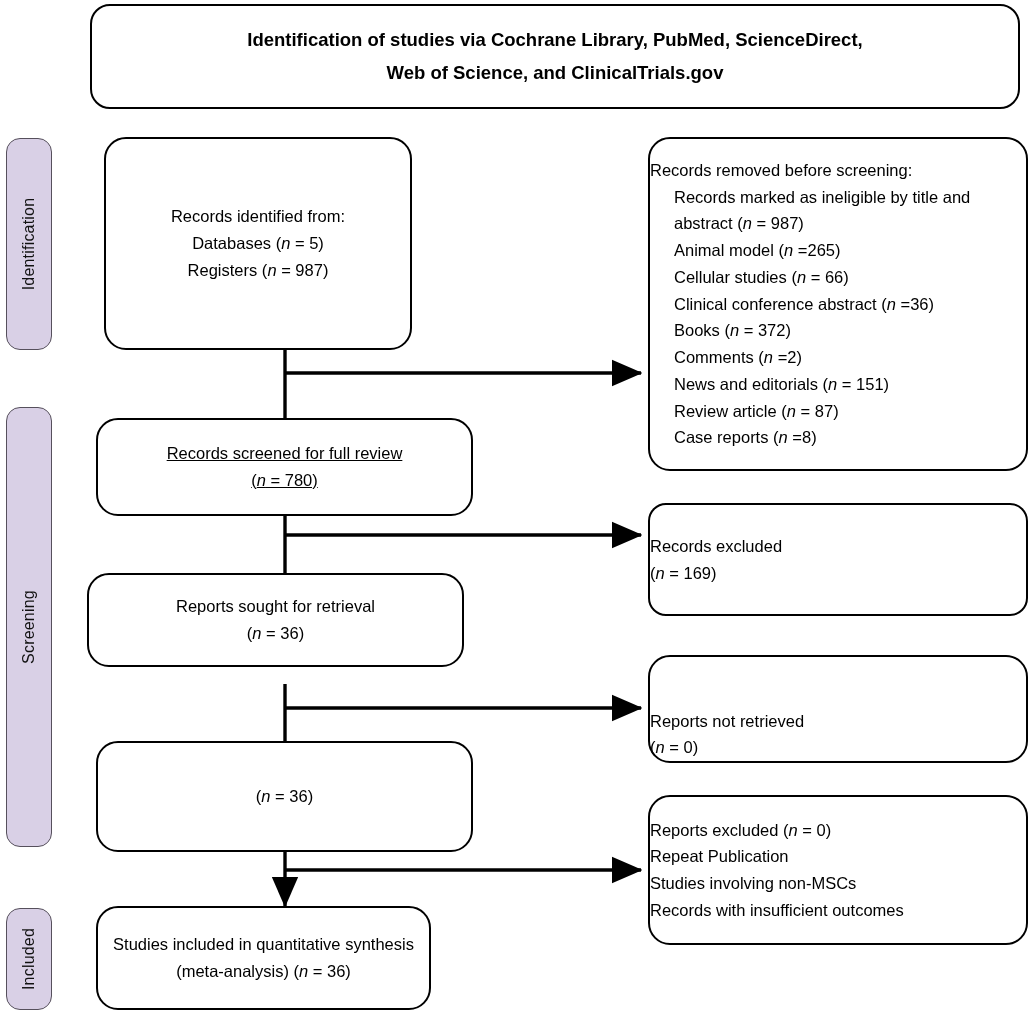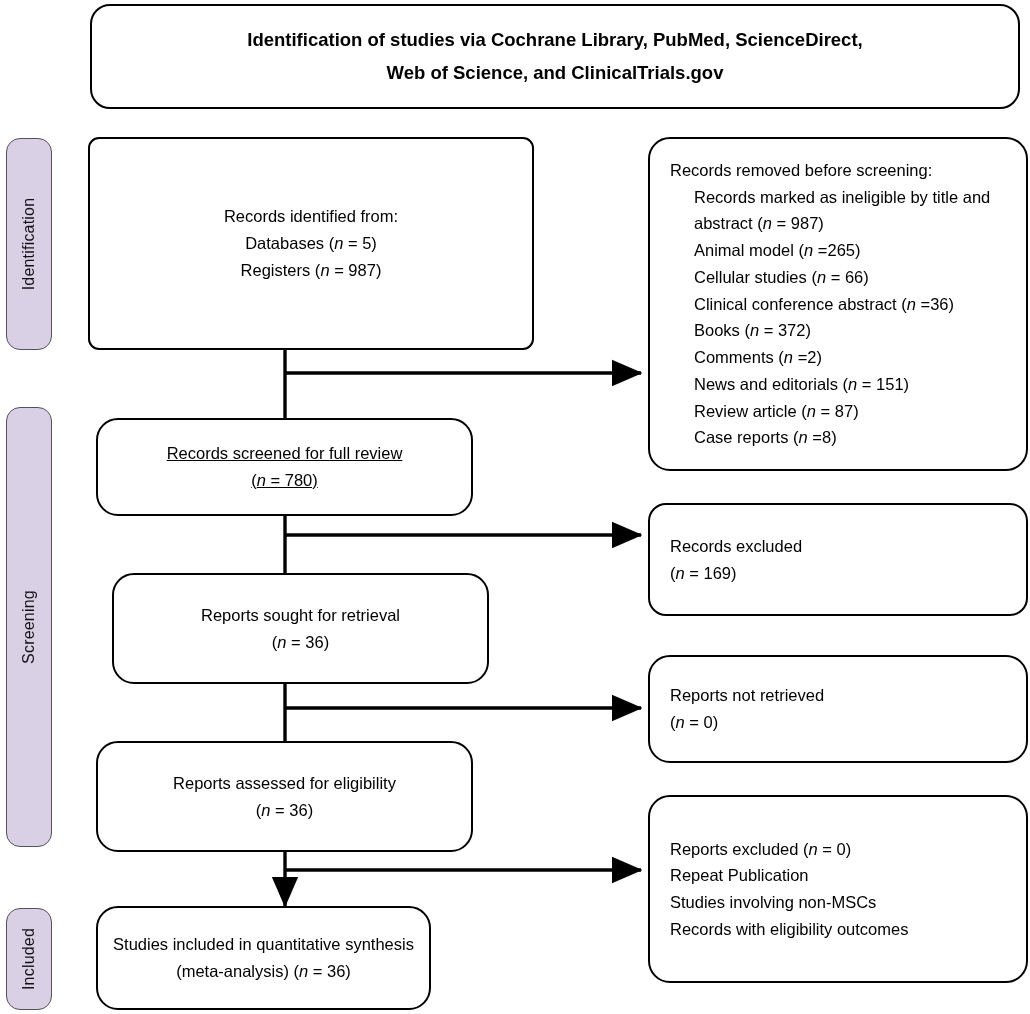--- a/index.html
+++ b/index.html
@@ -29,21 +29,21 @@
     border-radius: 22px;
     background: #ffffff;
     display: flex;
     flex-direction: column;
     justify-content: center;
     font-size: 16.5px;
     line-height: 1.62;
     z-index: 3;
   }
   .box.center { align-items: center; text-align: center; }
-  .box.left   { align-items: flex-start; text-align: left; padding-left: 20px; padding-right: 12px; }
+  .box.left   { align-items: flex-start; text-align: left; padding-right: 12px; }
 
   .title-box {
     font-size: 18.5px;
     font-weight: bold;
     line-height: 1.75;
     border-radius: 20px;
   }
 
   .stage {
     position: absolute;
@@ -116,38 +116,37 @@
   </div>
 
   <div class="stage" style="left:6px; top:407px; width:46px; height:440px;">
     <span>Screening</span>
   </div>
 
   <div class="stage" style="left:6px; top:908px; width:46px; height:102px;">
     <span>Included</span>
   </div>
 
-  <div class="box center" style="left:88px; top:137px; width:446px; height:213px;border-radius:11px;">
+  <div class="box center" style="left:104px; top:137px; width:308px; height:213px;">
     <span class="line-row">Records identified from:</span>
     <span class="line-row">Databases (<span class="ital">n</span> = 5)</span>
     <span class="line-row">Registers (<span class="ital">n</span> = 987)</span>
   </div>
 
   <div class="box center" style="left:96px; top:418px; width:377px; height:98px;text-decoration:underline;">
     <span class="line-row">Records screened for full review</span>
     <span class="line-row">(<span class="ital">n</span> = 780)</span>
   </div>
 
-  <div class="box center" style="left:112px; top:573px; width:377px; height:111px;">
+  <div class="box center" style="left:87px; top:573px; width:377px; height:94px;">
     <span class="line-row">Reports sought for retrieval</span>
     <span class="line-row">(<span class="ital">n</span> = 36)</span>
   </div>
 
   <div class="box center" style="left:96px; top:741px; width:377px; height:111px;">
-    <span class="line-row">Reports assessed for eligibility</span>
     <span class="line-row">(<span class="ital">n</span> = 36)</span>
   </div>
 
   <div class="box center" style="left:96px; top:906px; width:335px; height:104px;">
     <span class="line-row">Studies included in quantitative synthesis</span>
     <span class="line-row">(meta-analysis) (<span class="ital">n</span> = 36)</span>
   </div>
 
   <div class="box left" style="left:648px; top:137px; width:380px; height:334px;">
     <span class="line-row">Records removed before screening:</span>
@@ -161,25 +160,25 @@
     <span class="line-row indent-1">News and editorials (<span class="ital">n</span> = 151)</span>
     <span class="line-row indent-1">Review article (<span class="ital">n</span> = 87)</span>
     <span class="line-row indent-1">Case reports (<span class="ital">n</span> =8)</span>
   </div>
 
   <div class="box left" style="left:648px; top:503px; width:380px; height:113px;border-radius:18px;">
     <span class="line-row">Records excluded</span>
     <span class="line-row">(<span class="ital">n</span> = 169)</span>
   </div>
 
-  <div class="box left" style="left:648px; top:655px; width:380px; height:108px;">
+  <div class="box left" style="left:648px; top:655px; width:380px; height:108px;justify-content:flex-end;">
     <span class="line-row">Reports not retrieved</span>
     <span class="line-row">(<span class="ital">n</span> = 0)</span>
   </div>
 
-  <div class="box left" style="left:648px; top:795px; width:380px; height:188px;">
+  <div class="box left" style="left:648px; top:795px; width:380px; height:150px;">
     <span class="line-row">Reports excluded (<span class="ital">n</span> = 0)</span>
     <span class="line-row">Repeat Publication</span>
     <span class="line-row">Studies involving non-MSCs</span>
-    <span class="line-row">Records with eligibility outcomes</span>
+    <span class="line-row">Records with insufficient outcomes</span>
   </div>
 
 </div>
 
 </body></html>

